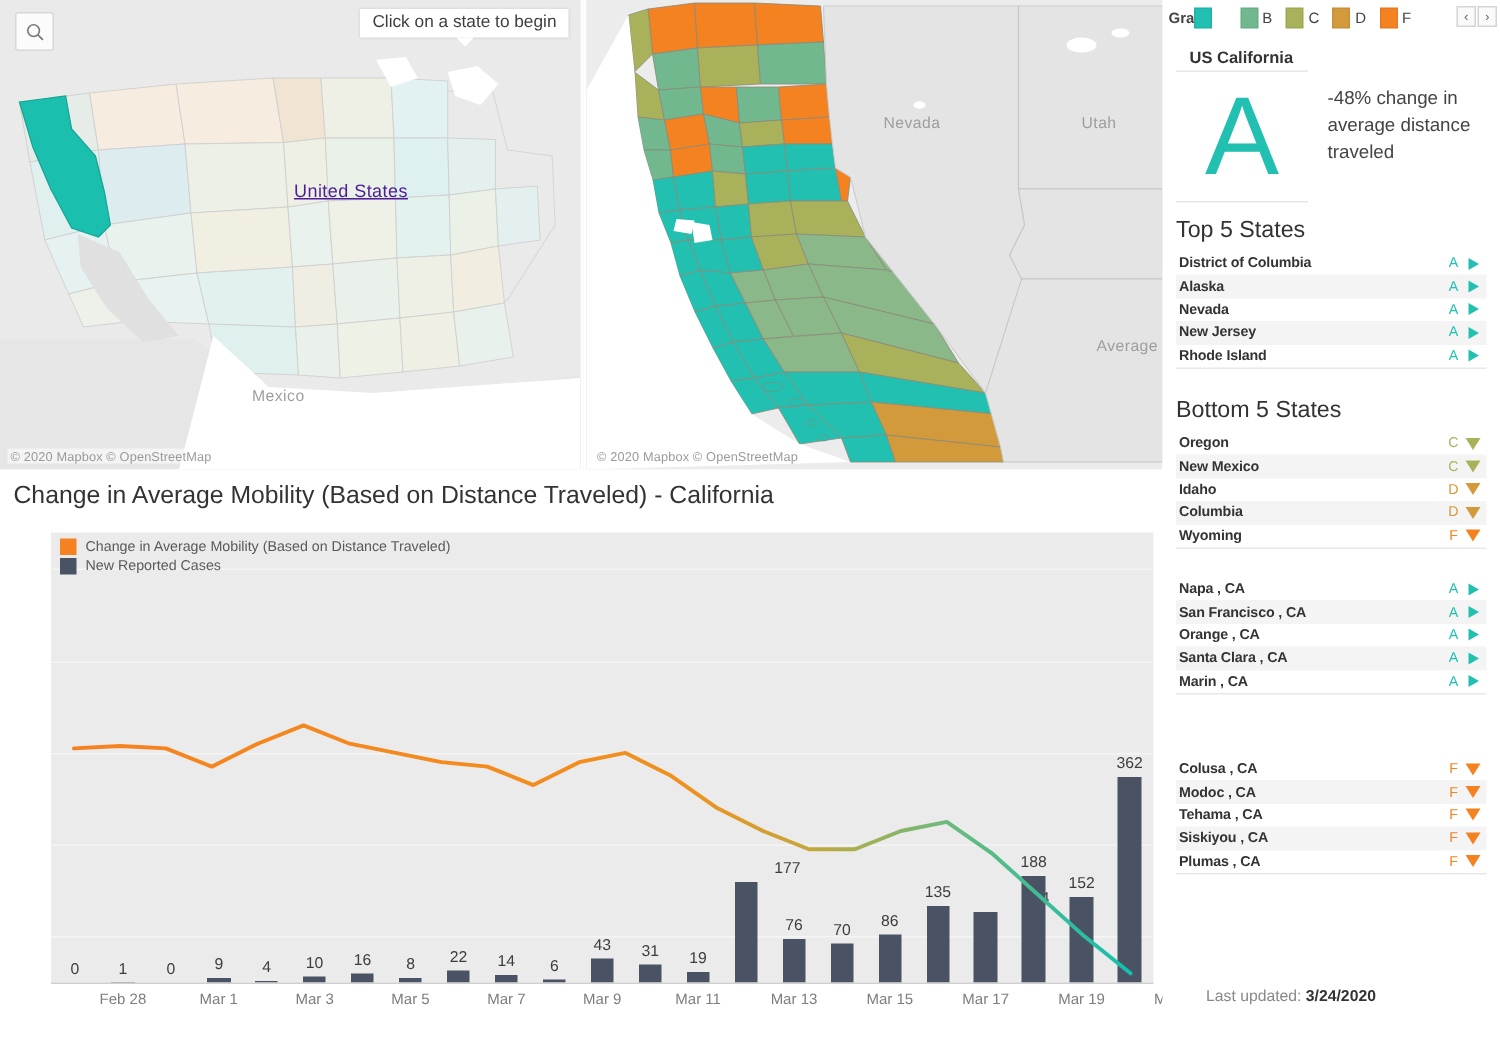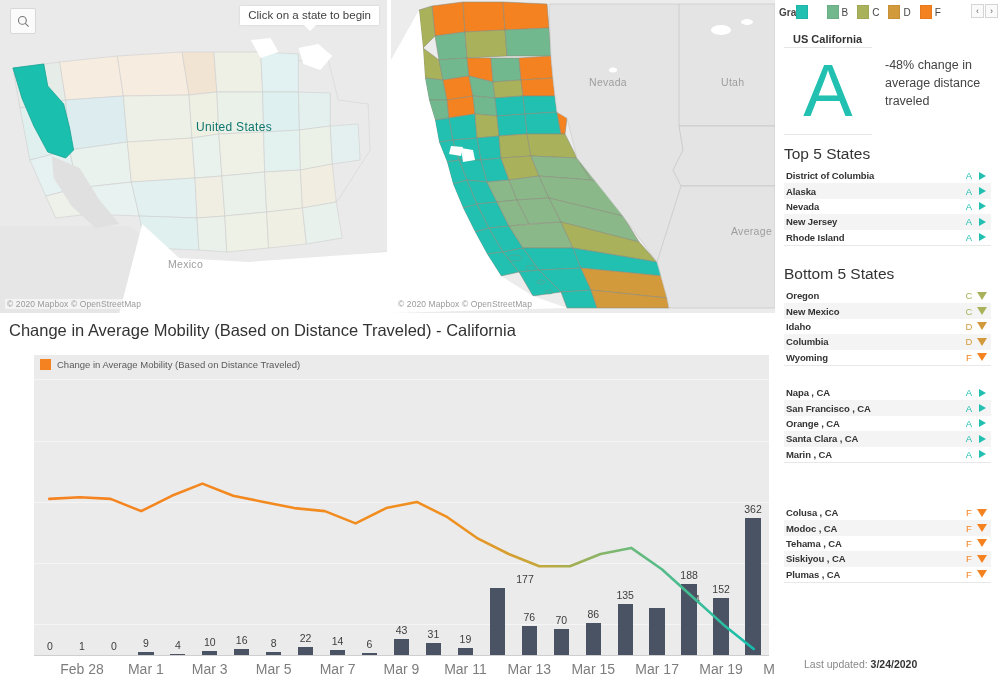--- a/index.html
+++ b/index.html
@@ -44,21 +44,21 @@
   .tooltip-begin::after {
     content: ""; position: absolute; left: 50%; bottom: -6px;
     margin-left: -6px; border-left: 6px solid transparent;
     border-right: 6px solid transparent; border-top: 6px solid #fff;
   }
 
   .map-label {
     position: absolute; font-size: 10.5px; color: #9e9e9e;
     letter-spacing: .3px; pointer-events: none; white-space: nowrap;
   }
-  .map-label.big { font-size: 12px; color: #0f766e; }
+  .map-label.big { font-size: 12px; color: #4c1d95; text-decoration: underline; }
 
   
   .chart-wrap { position: absolute; left: 0; top: 313px; width: 775px; height: 385px; background: #fff; }
   .chart-title {
     position: absolute; left: 9px; top: 8px;
     font-size: 16.5px; color: #333; font-weight: 400; white-space: nowrap;
   }
   .chart-legend { position: absolute; left: 40px; top: 46px; z-index: 6; }
   .legend-item { display: flex; align-items: center; margin-bottom: 2px; }
   .legend-sw { width: 11px; height: 11px; margin-right: 6px; flex: none; }
@@ -70,21 +70,21 @@
   }
   .gridline { position: absolute; left: 0; width: 100%; height: 1px; background: #f5f5f5; }
   .axis-base { position: absolute; left: 34px; top: 342px; width: 735px; height: 1px; background: #cfcfcf; }
 
   .bar { position: absolute; bottom: 0; background: #4a5363; }
   .bar-lbl {
     position: absolute; font-size: 10.5px; color: #3d3d3d;
     transform: translateX(-50%); white-space: nowrap;
   }
   .xtick {
-    position: absolute; top: 348px; font-size: 14px; color: #7d7d7d;
+    position: absolute; top: 348px; font-size: 10px; color: #7d7d7d;
     transform: translateX(-50%); white-space: nowrap; text-align: center;
   }
 
   
   .sidebar {
     position: absolute; left: 775px; top: 0; width: 225px; height: 698px;
     background: #fff; padding: 0 9px;
   }
   .grade-legend {
     position: absolute; left: 0; top: 0; width: 225px; height: 24px;
@@ -396,20 +396,24 @@
         <div class="xtick" style="left: 593.239px;">Mar 15</div>
         <div class="xtick" style="left: 657.152px;">Mar 17</div>
         <div class="xtick" style="left: 721.065px;">Mar 19</div>
         <div class="xtick" style="left: 784.978px;">Mar 21</div>
       </div>
     <div class="chart-legend">
       <div class="legend-item">
         <span class="legend-sw" id="lsw0" style="background: rgb(245, 130, 32);"></span>
         <span class="legend-tx">Change in Average Mobility (Based on Distance Traveled)</span>
       </div>
+      <div class="legend-item">
+        <span class="legend-sw" id="lsw1" style="background: rgb(74, 83, 99);"></span>
+        <span class="legend-tx">New Reported Cases</span>
+      </div>
     </div>
   </div>
 
   <div class="sidebar">
 
     <div class="grade-legend">
       <span class="gl-title">Grade</span>
       <span class="gl-items" id="gl-items">
           <span class="gl-item">
             <span class="gl-sw" style="background: rgb(33, 192, 176);"></span>

